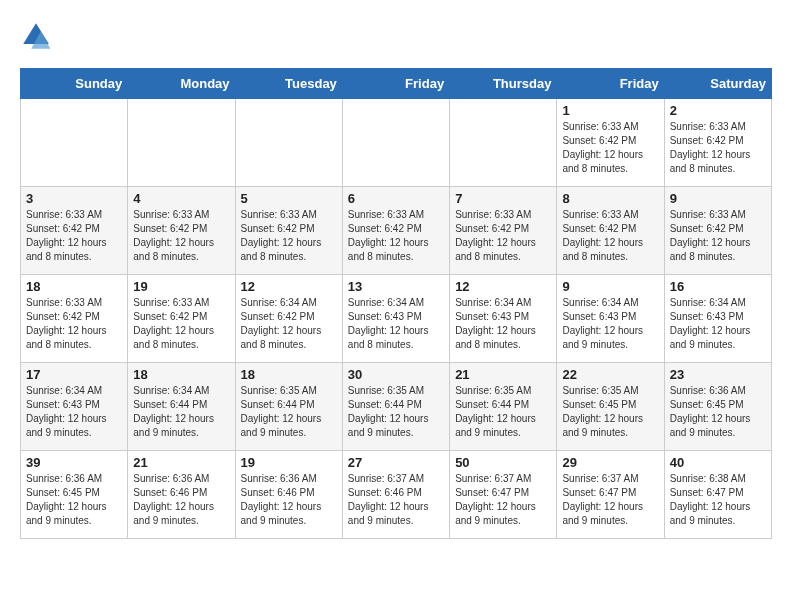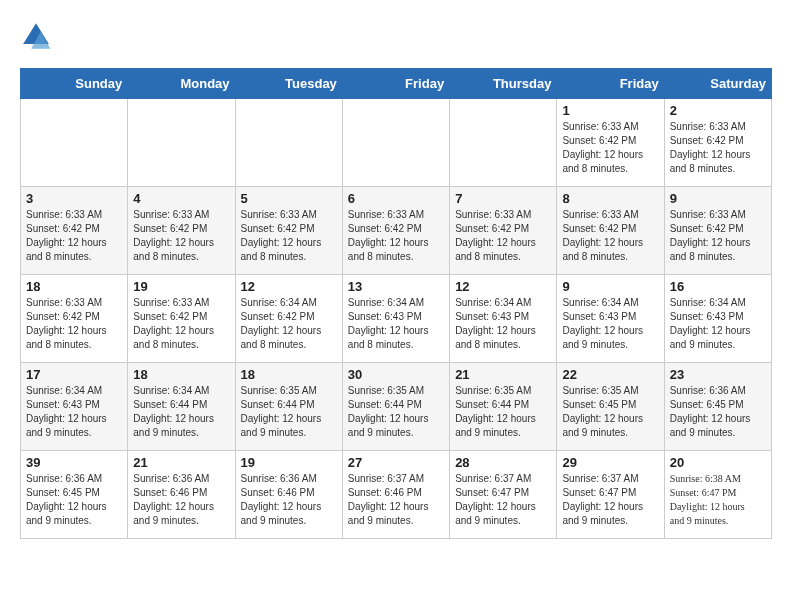--- a/index.html
+++ b/index.html
@@ -324,35 +324,35 @@
 and 9 minutes.</div>
         </td>
         <td>
           <span class="day-number">27</span>
           <div class="day-info" style="white-space: pre-line;">Sunrise: 6:37 AM
 Sunset: 6:46 PM
 Daylight: 12 hours
 and 9 minutes.</div>
         </td>
         <td>
-          <span class="day-number">28</span>
+          <span class="day-number">50</span>
           <div class="day-info" style="white-space: pre-line;">Sunrise: 6:37 AM
 Sunset: 6:47 PM
 Daylight: 12 hours
 and 9 minutes.</div>
         </td>
         <td>
           <span class="day-number">29</span>
           <div class="day-info" style="white-space: pre-line;">Sunrise: 6:37 AM
 Sunset: 6:47 PM
 Daylight: 12 hours
 and 9 minutes.</div>
         </td>
         <td>
-          <span class="day-number">20</span>
-          <div class="day-info" style="white-space: pre-line; font-family: Liberation Serif, serif;">Sunrise: 6:38 AM
+          <span class="day-number">40</span>
+          <div class="day-info" style="white-space: pre-line;">Sunrise: 6:38 AM
 Sunset: 6:47 PM
 Daylight: 12 hours
 and 9 minutes.</div>
         </td>
       </tr>
     </tbody>
 </table>
 
 </body></html>

